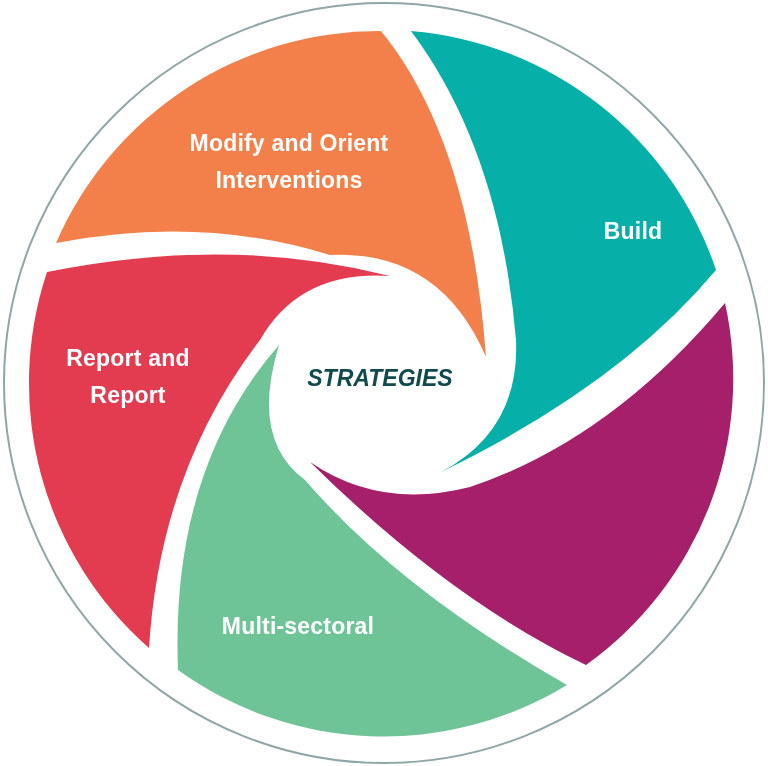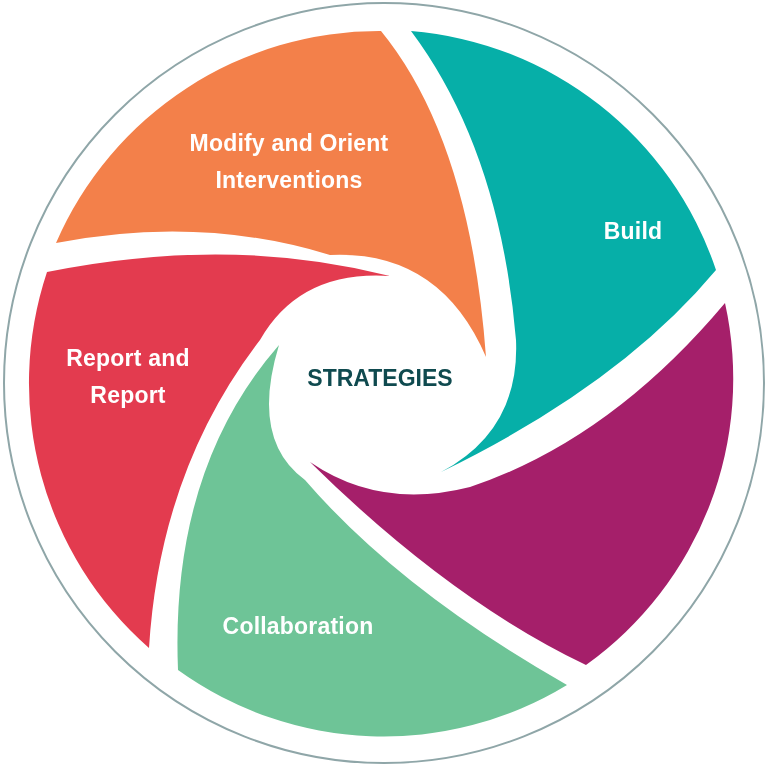--- a/index.html
+++ b/index.html
@@ -18,20 +18,21 @@
     letter-spacing: 0.2px;
   }
   .center-label {
     position: absolute;
     font-family: "Liberation Sans", sans-serif;
     font-weight: bold;
     font-size: 23px;
     line-height: 30px;
     white-space: nowrap;
     transform: translateX(-50%);
+    font-style: italic;
   }
 </style>
 </head>
 <body>
 
 <svg id="diagram" viewBox="0 0 768 766" xmlns="http://www.w3.org/2000/svg">
   <circle cx="384" cy="383" r="380" fill="#ffffff" stroke="#8fa6a8" stroke-width="2"></circle>
 
   <path fill="#f3804a" d="M 56 243
            A 352 352 0 0 1 381 31
@@ -70,21 +71,21 @@
 </div>
 
 <div class="seg-label" style="left:602px; top:213px;margin-left:31px;">
   <div>Build</div>
 </div>
 
 <div class="seg-label" style="left:540px; top:515px;">
 </div>
 
 <div class="seg-label" style="left:298px; top:608px;">
-  <div>Collaboration</div>
+  <div>Multi-sectoral</div>
 </div>
 
 <div class="seg-label" style="left:128px; top:340px;">
   <div>Report and</div>
   <div>Report</div>
 </div>
 
 <div class="center-label" style="left:380px; top:363px; color:#0f4a4f;">STRATEGIES</div>
 
 </body></html>

